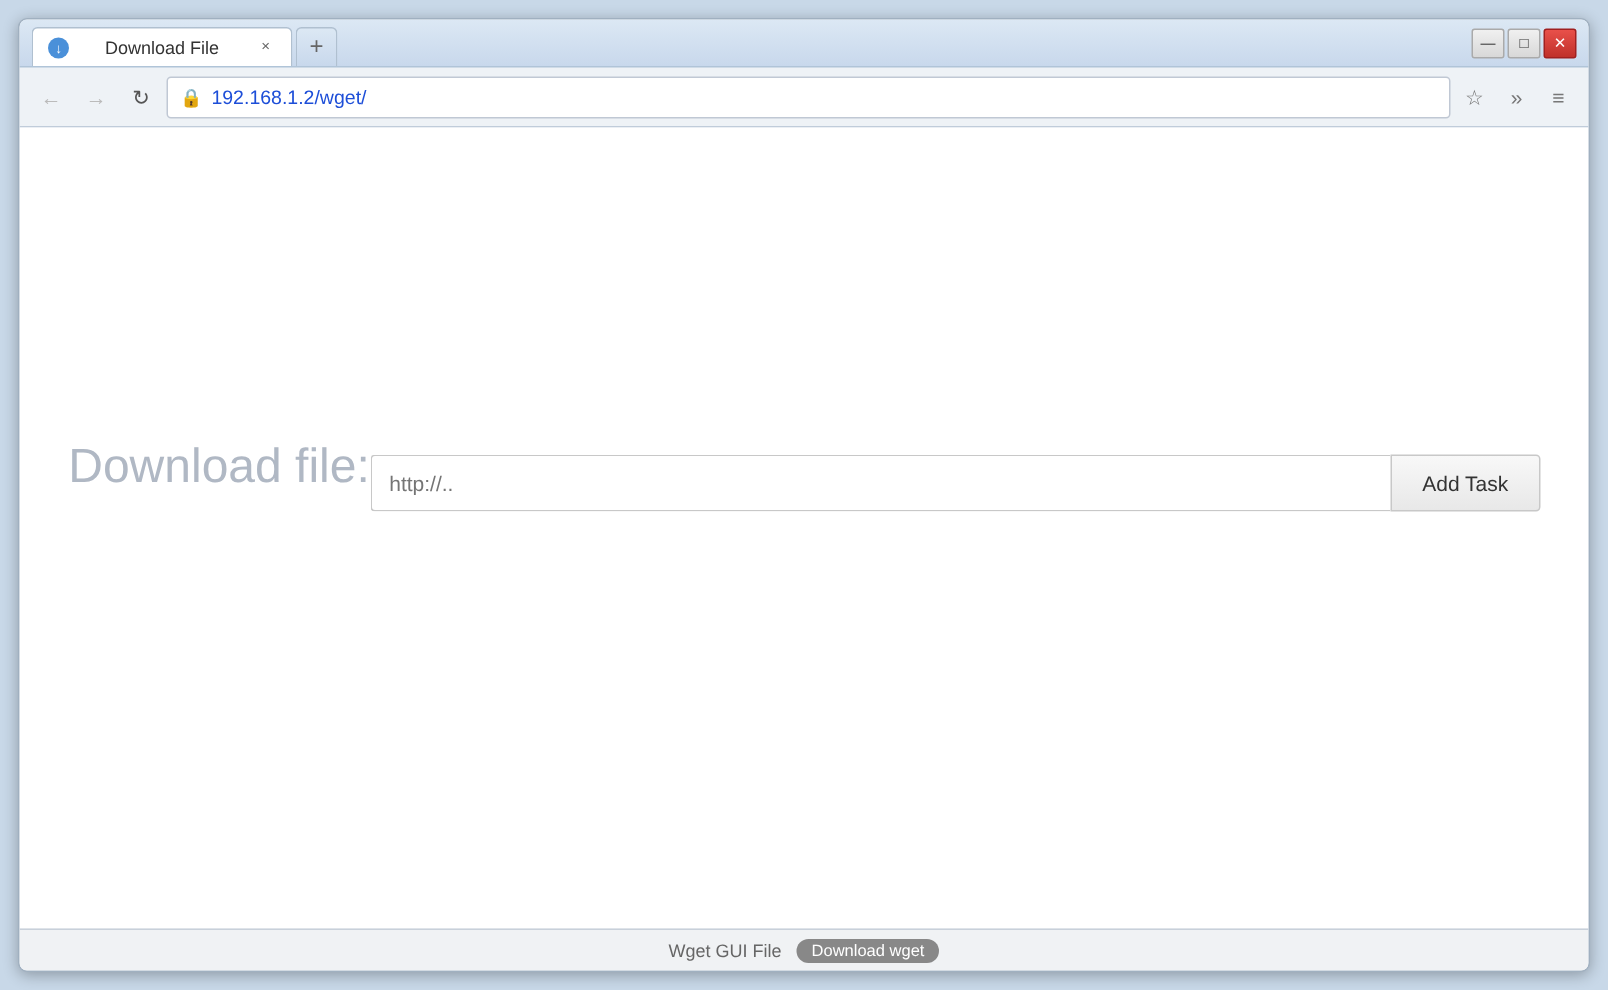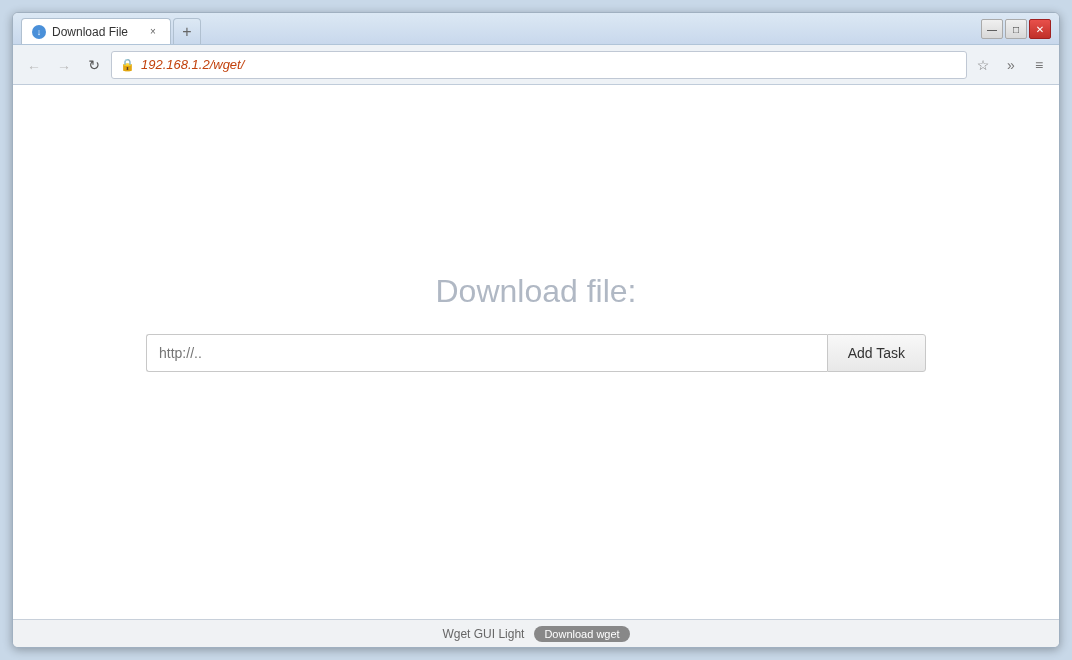--- a/index.html
+++ b/index.html
@@ -68,21 +68,21 @@
 
     .tab-bar {
       display: flex;
       align-items: flex-end;
       padding-top: 4px;
     }
 
     .tab {
       display: flex;
       align-items: center;
-      gap: 6px;
+      gap: 24px;
       background: white;
       border: 1px solid #b0c0d0;
       border-bottom: none;
       border-radius: 4px 4px 0 0;
       padding: 4px 10px;
       font-size: 12px;
       color: #333;
       height: 26px;
       min-width: 150px;
       max-width: 200px;
@@ -180,23 +180,22 @@
     .address-bar-icon {
       color: #888;
       font-size: 12px;
     }
 
     .address-bar {
       flex: 1;
       border: none;
       outline: none;
       font-size: 13px;
-      color: #c2410c;
+      color: #1d4ed8;
       background: transparent;
-      font-style: italic;
     }
 
     .nav-extra {
       display: flex;
       align-items: center;
       gap: 4px;
     }
 
     .nav-icon-btn {
       width: 24px;
@@ -207,21 +206,21 @@
       color: #777;
       font-size: 14px;
       cursor: pointer;
     }
 
     
     .page-content {
       flex: 1;
       background: white;
       display: flex;
-      flex-direction: column;
+      flex-direction: row;
       align-items: center;
       justify-content: center;
       padding-bottom: 60px;
     }
 
     .download-title {
       font-size: 32px;
       color: #b0b8c4;
       font-weight: normal;
       margin-bottom: 24px;
@@ -323,16 +322,16 @@
 
   <div class="page-content">
     <h1 class="download-title">Download file:</h1>
     <div class="download-form">
       <input class="url-input" type="text" placeholder="http://.." style="">
       <button class="add-task-btn">Add Task</button>
     </div>
   </div>
 
   <div class="status-bar">
-    <span>Wget GUI Light</span>
+    <span>Wget GUI File</span>
     <span class="status-badge">Download wget</span>
   </div>
 </div>
 
 </body></html>

